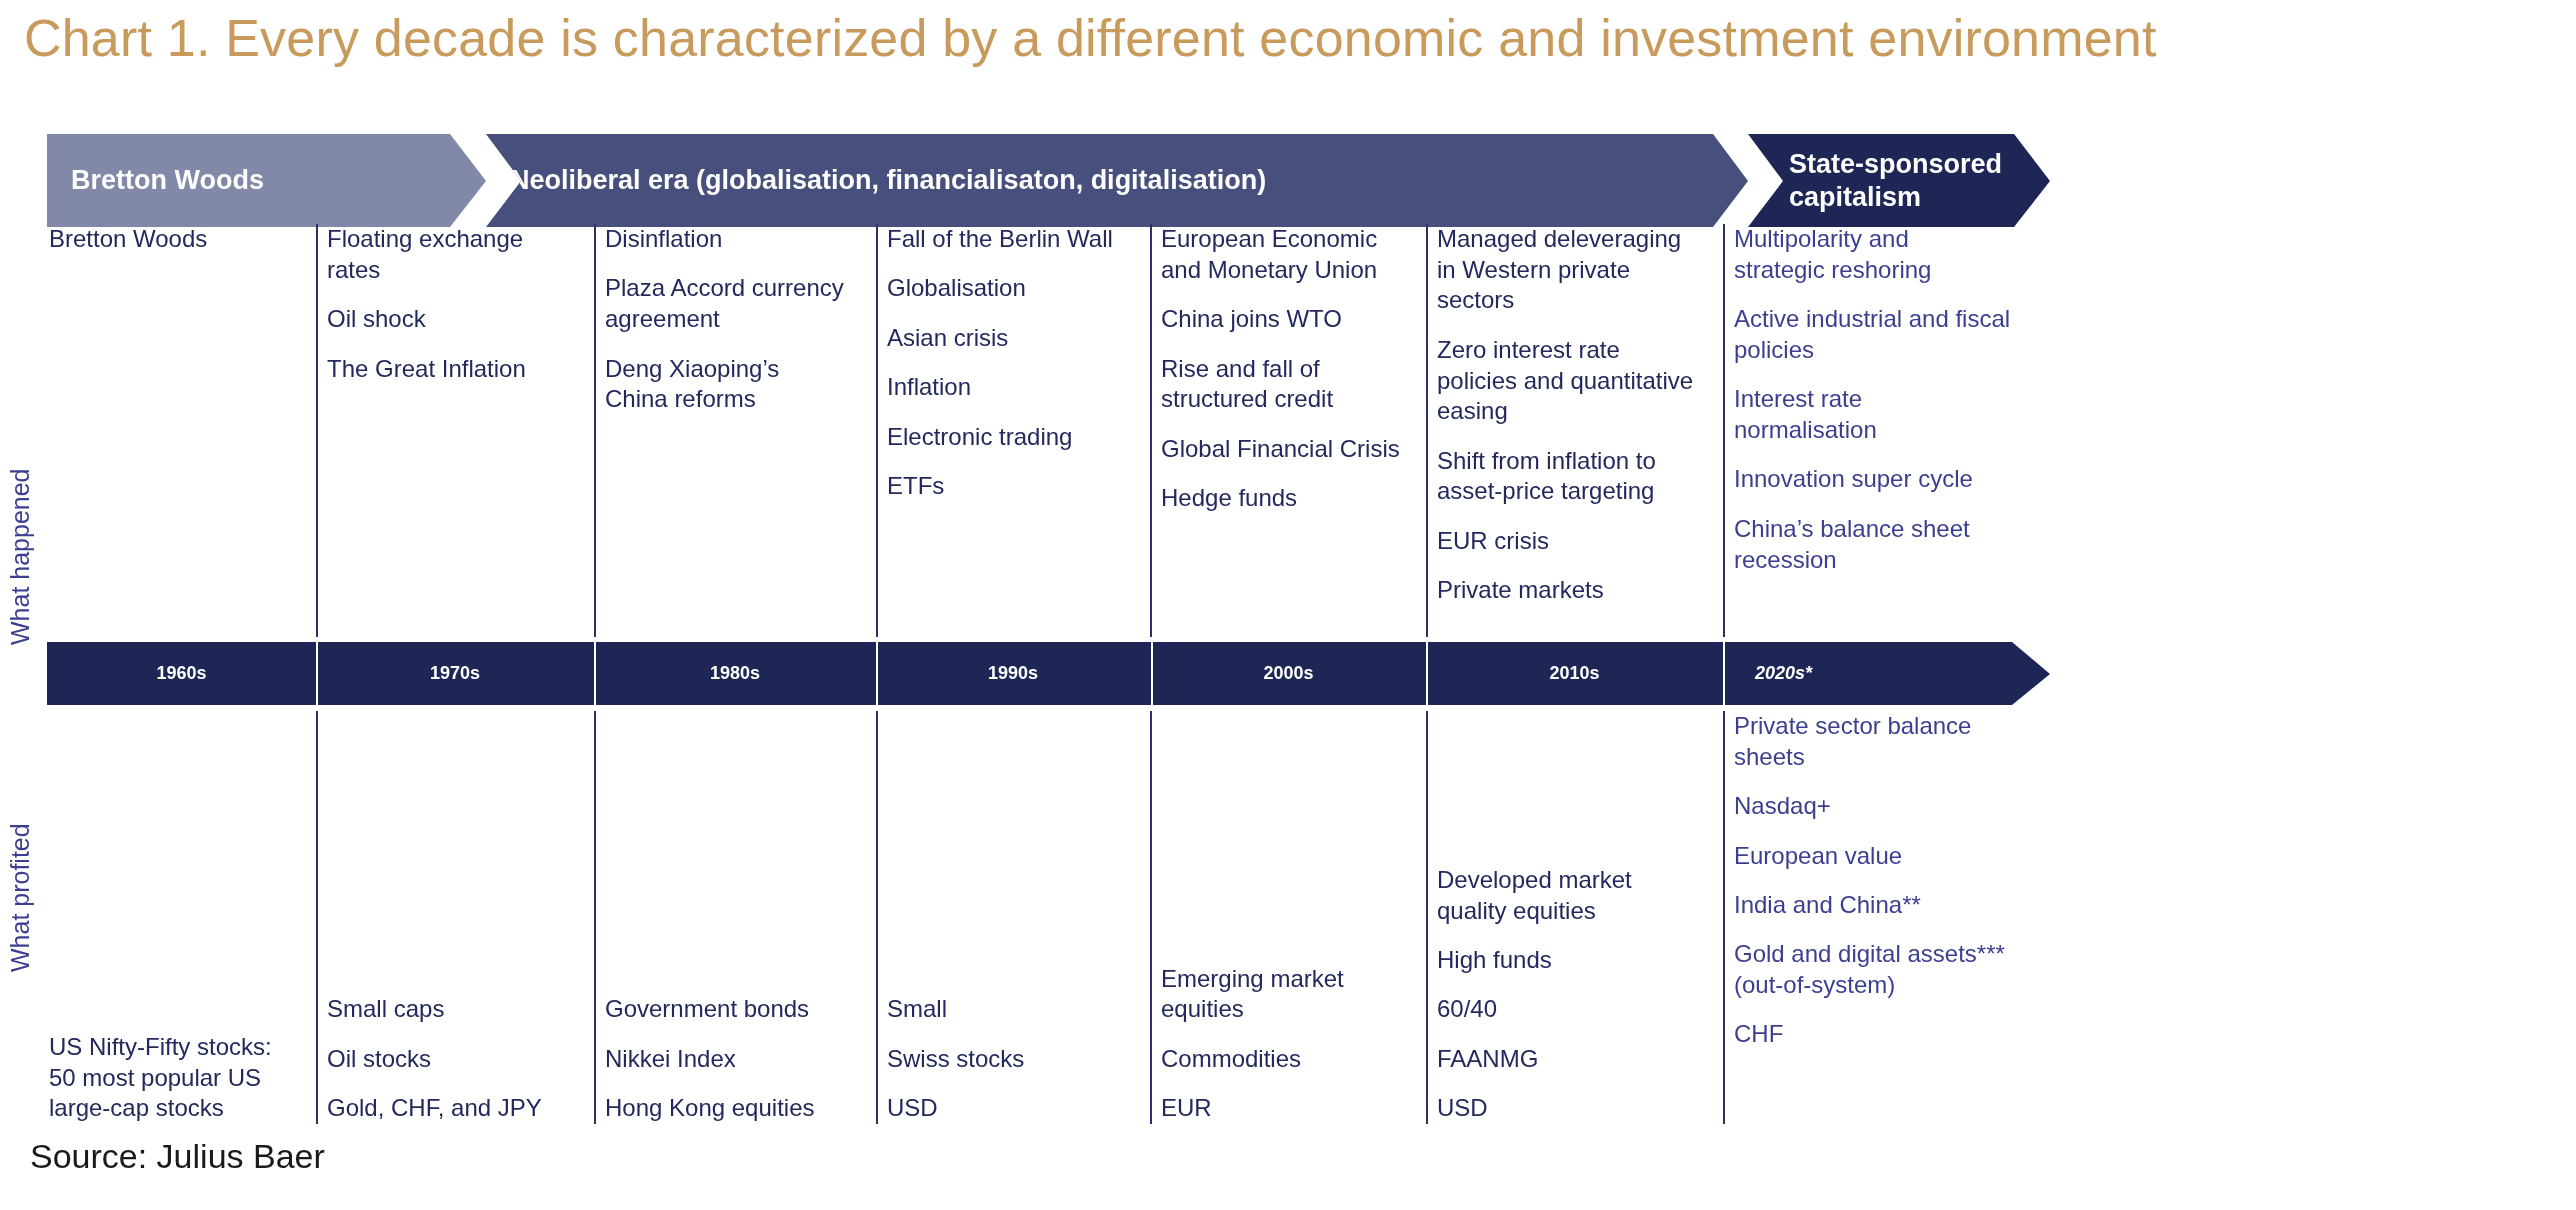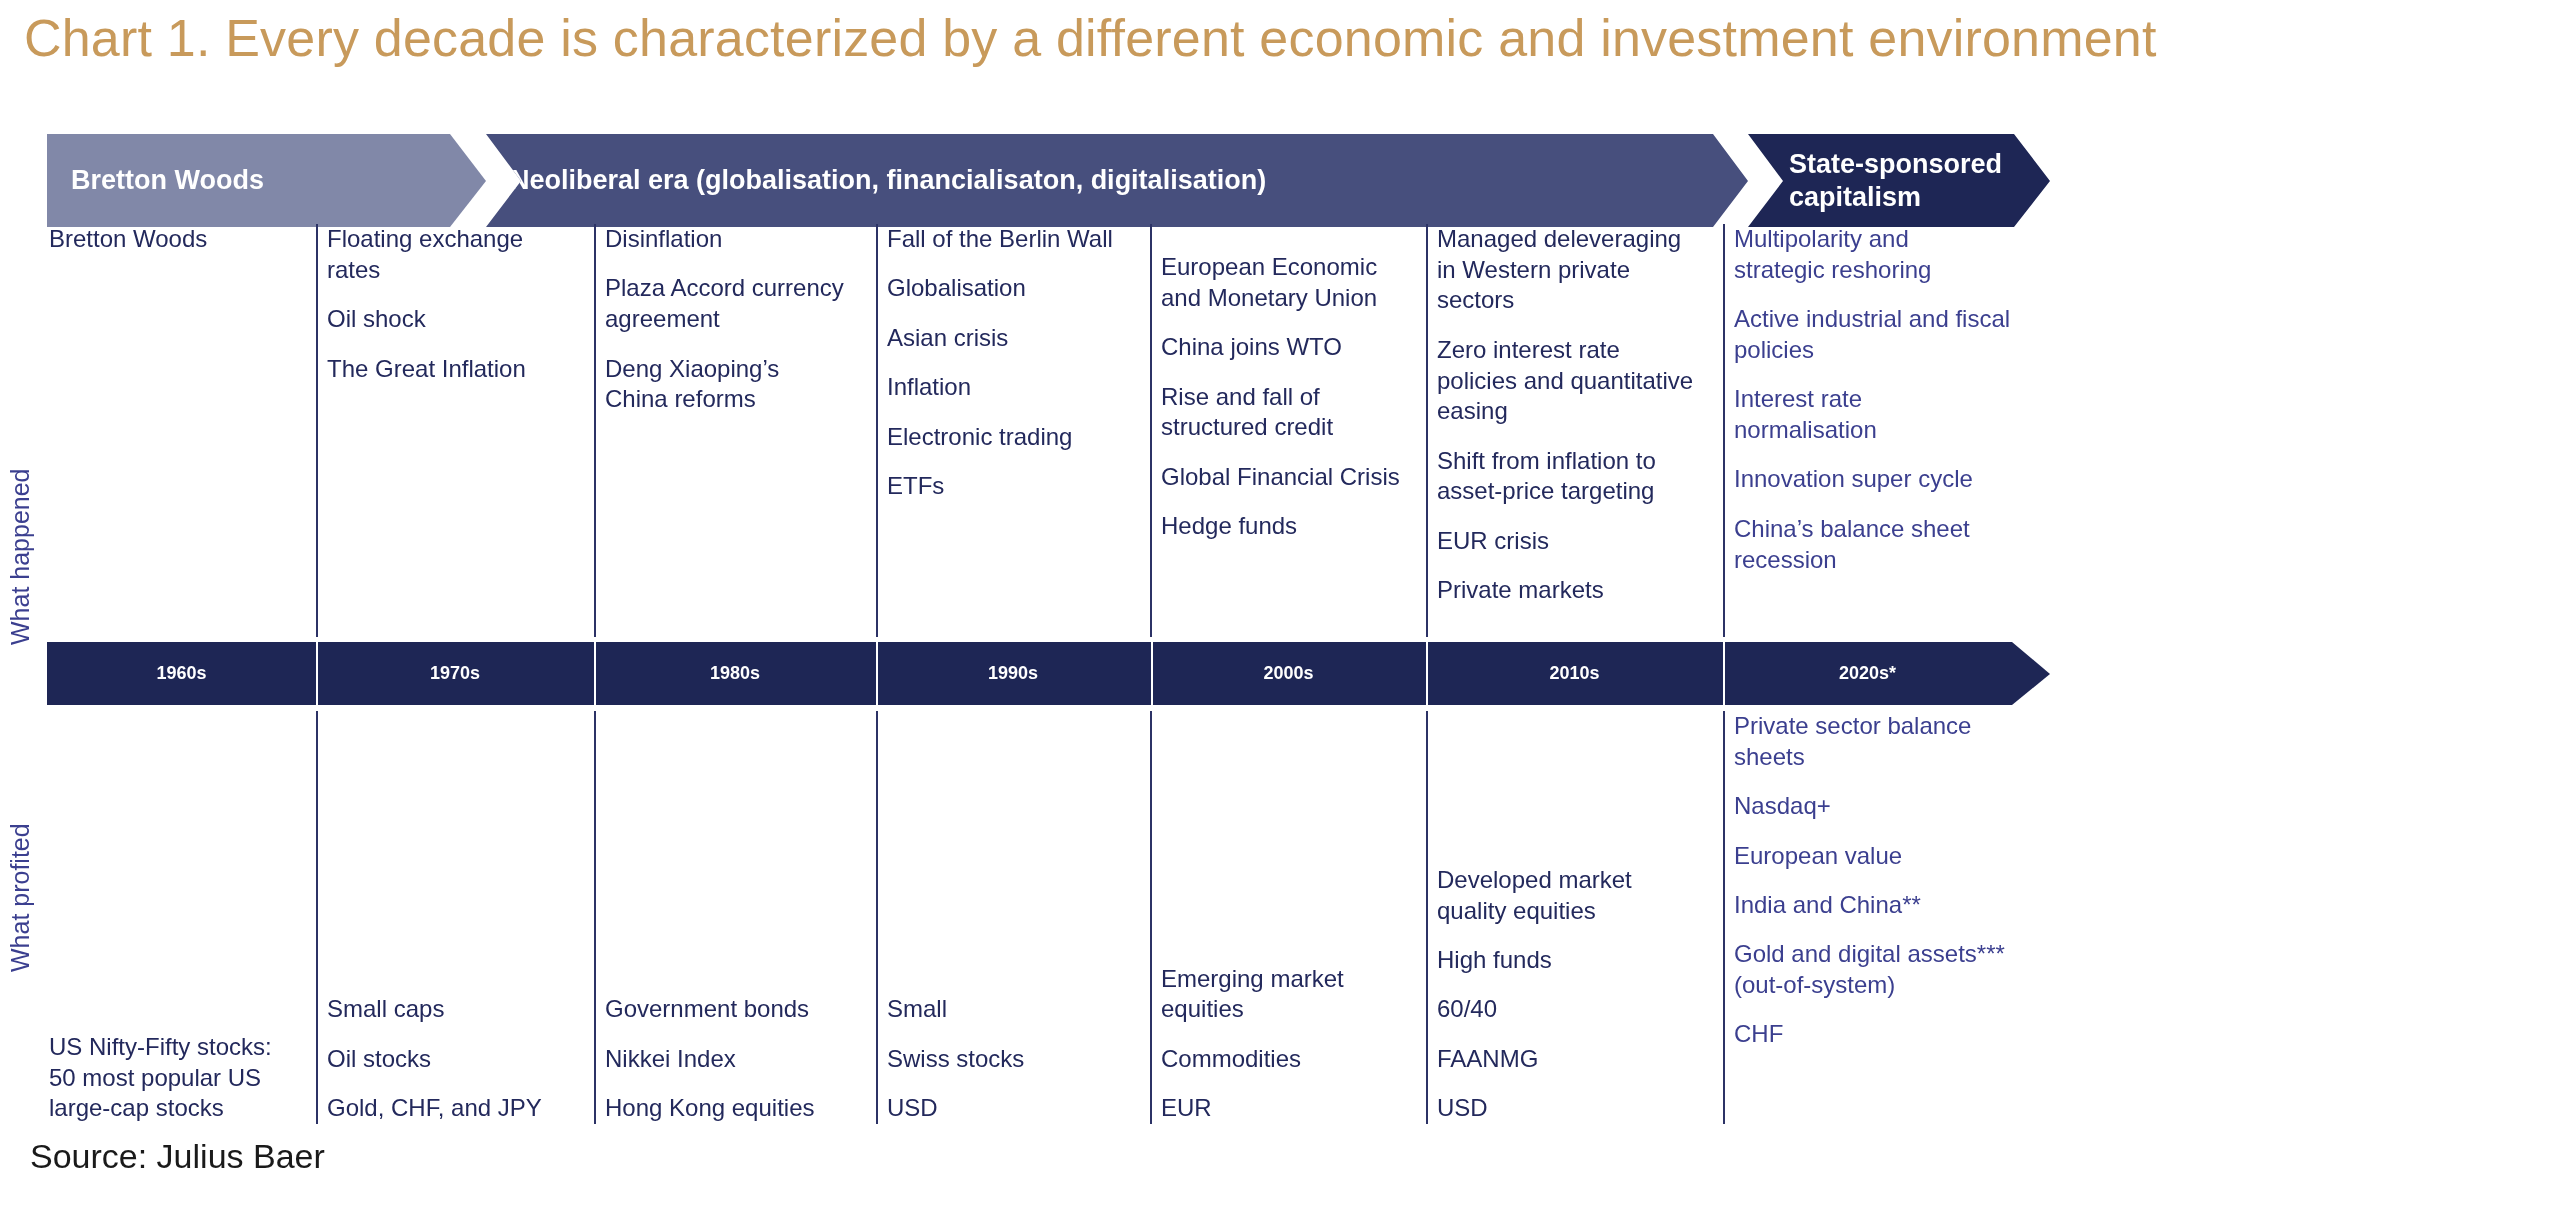--- a/index.html
+++ b/index.html
@@ -187,21 +187,21 @@
       <div class="entry">Deng Xiaoping’s<br>China reforms</div>
     </div>
   <div class="cell" style="left:887px; top:224px; width:261px;">
       <div class="entry">Fall of the Berlin Wall</div>
       <div class="entry">Globalisation</div>
       <div class="entry">Asian crisis</div>
       <div class="entry">Inflation</div>
       <div class="entry">Electronic trading</div>
       <div class="entry">ETFs</div>
     </div>
-  <div class="cell" style="left:1161px; top:224px; width:263px;margin-top:28px;">
+  <div class="cell" style="left:1161px; top:224px; width:263px;">
       <div class="entry">European Economic<br>and Monetary Union</div>
       <div class="entry">China joins WTO</div>
       <div class="entry">Rise and fall of<br>structured credit</div>
       <div class="entry">Global Financial Crisis</div>
       <div class="entry">Hedge funds</div>
     </div>
   <div class="cell" style="left:1437px; top:224px; width:299px;">
       <div class="entry">Managed deleveraging<br>in Western private<br>sectors</div>
       <div class="entry">Zero interest rate<br>policies and quantitative<br>easing</div>
       <div class="entry">Shift from inflation to<br>asset-price targeting</div>
@@ -217,21 +217,21 @@
     </div>
 
   <div id="decade-band">
     <div id="decade-shape"></div>
     <div class="decade-cell" style="left:0px;    width:269px;">1960s</div>
     <div class="decade-cell" style="left:269px;  width:278px;">1970s</div>
     <div class="decade-cell" style="left:547px;  width:282px;">1980s</div>
     <div class="decade-cell" style="left:829px;  width:274px;">1990s</div>
     <div class="decade-cell" style="left:1104px; width:275px;">2000s</div>
     <div class="decade-cell" style="left:1379px; width:297px;">2010s</div>
-    <div class="decade-cell" style="left:1676px; width:289px;">2020s*</div>
+    <div class="decade-cell" style="left:1592px; width:289px;font-style:italic;">2020s*</div>
     <div class="decade-div" style="left:269px;"></div>
     <div class="decade-div" style="left:547px;"></div>
     <div class="decade-div" style="left:829px;"></div>
     <div class="decade-div" style="left:1104px;"></div>
     <div class="decade-div" style="left:1379px;"></div>
     <div class="decade-div" style="left:1676px;"></div>
   </div>
 
   <div class="cell bottom-aligned" style="left:49px;   top:711px; width:258px; height:413px;">
       <div class="entry">US Nifty-Fifty stocks:<br>50 most popular US<br>large-cap stocks</div>

